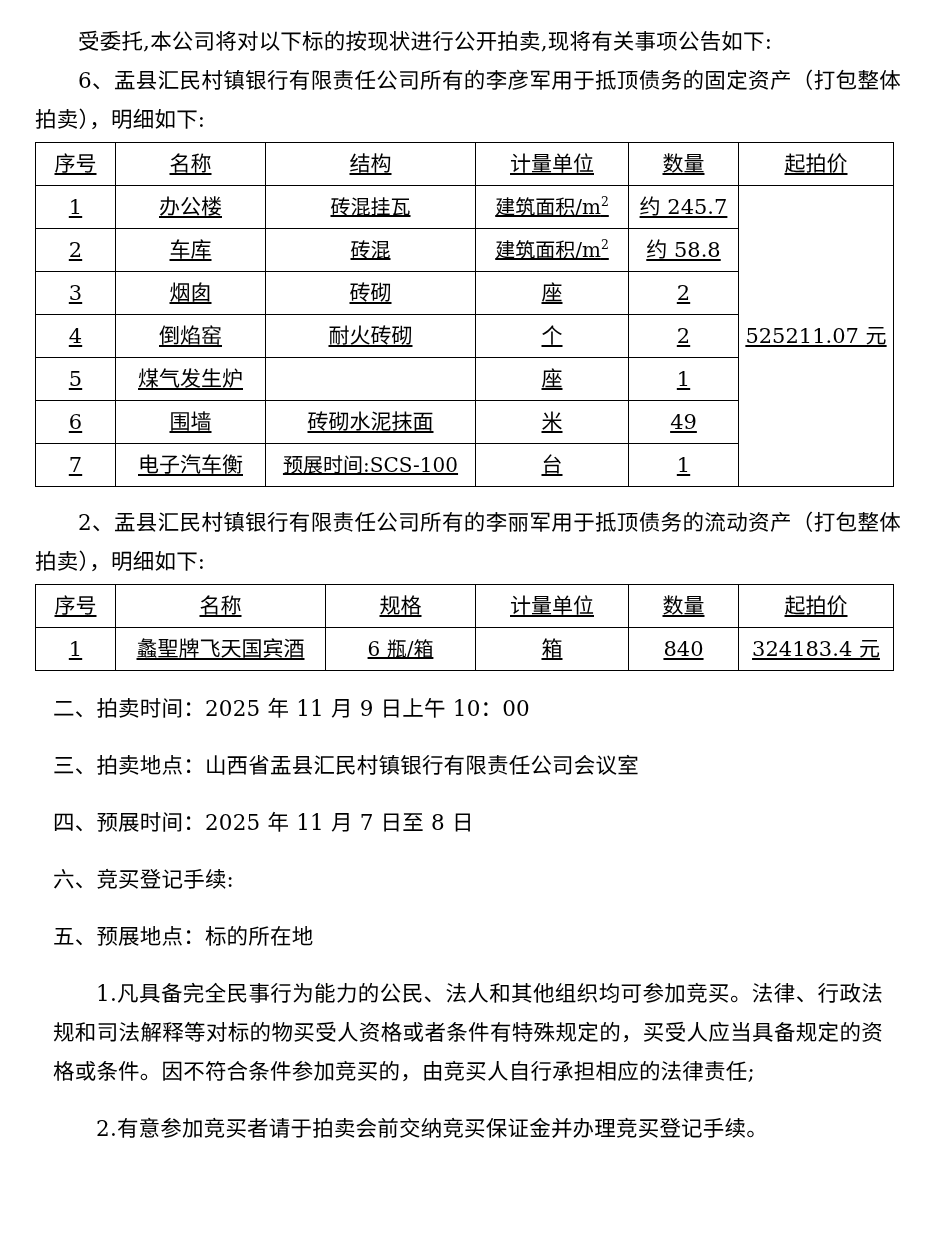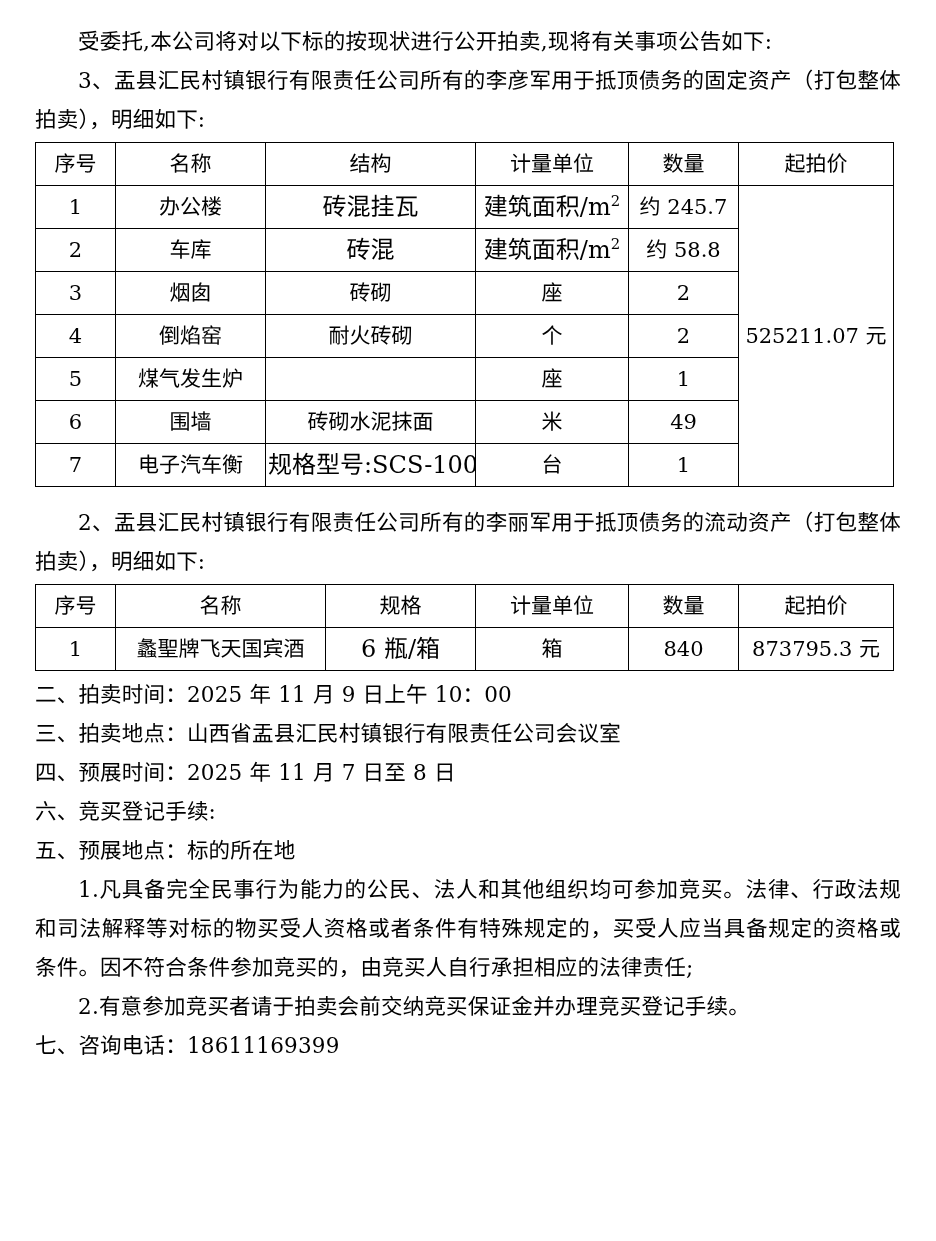--- a/index.html
+++ b/index.html
@@ -44,20 +44,21 @@
     margin-top: 16px;
   }
 
   
   table.doc-table {
     width: 858px;
     border-collapse: collapse;
     table-layout: fixed;
     font-size: 21px;
     margin: 3px 0 4px 0;
+    text-decoration: underline;
   }
   table.doc-table td,
   table.doc-table th {
     border: 1.6px solid #000000;
     text-align: center;
     vertical-align: middle;
     height: 42px;
     padding: 0 2px;
     font-weight: normal;
     line-height: 1.25;
@@ -67,21 +68,21 @@
   table.doc-table .num-cell,
   table.doc-table .qty-cell,
   table.doc-table .price-cell {
     font-family: "DejaVu Serif", "Liberation Serif", serif;
   }
   .price-merged {
     line-height: 1.55;
     white-space: normal;
   }
   .spec-cell {
-    font-size: 24px;
+    font-size: 20px;
   }
   sup.sq {
     font-size: 0.62em;
     vertical-align: super;
     line-height: 0;
   }
 
   
   .t1 col.c1 { width: 80px; }
   .t1 col.c2 { width: 150px; }
@@ -91,31 +92,31 @@
   .t1 col.c6 { width: 155px; }
 
   
   .t2 col.c1 { width: 80px; }
   .t2 col.c2 { width: 210px; }
   .t2 col.c3 { width: 150px; }
   .t2 col.c4 { width: 153px; }
   .t2 col.c5 { width: 110px; }
   .t2 col.c6 { width: 155px; }
 
-  .tail-list .para { margin: 0; }
+  .tail-list .para { margin: 18px; }
 </style>
 </head>
 <body>
 
 <div class="page">
 
   <p class="para indent first">受委托,本公司将对以下标的按现状进行公开拍卖,现将有关事项公告如下:</p>
 
 
-  <p class="para indent">3、盂县汇民村镇银行有限责任公司所有的李彦军用于抵顶债务的固定资产（打包整体拍卖），明细如下:</p>
+  <p class="para indent">6、盂县汇民村镇银行有限责任公司所有的李彦军用于抵顶债务的固定资产（打包整体拍卖），明细如下:</p>
 
   <table class="doc-table t1">
     <colgroup>
       <col class="c1">
         <col class="c2">
         <col class="c3">
         <col class="c4">
         <col class="c5">
         <col class="c6">
     </colgroup>
@@ -169,21 +170,21 @@
       <tr>
         <td class="num-cell">6</td>
         <td>围墙</td>
         <td>砖砌水泥抹面</td>
         <td><span>米</span><sup class="sq"></sup></td>
         <td class="qty-cell">49</td>
       </tr>
       <tr>
         <td class="num-cell">7</td>
         <td>电子汽车衡</td>
-        <td class="spec-cell">规格型号:SCS-100</td>
+        <td class="spec-cell">预展时间:SCS-100</td>
         <td><span>台</span><sup class="sq"></sup></td>
         <td class="qty-cell">1</td>
       </tr>
     </tbody>
   </table>
 
   <p class="para indent gap-above">2、盂县汇民村镇银行有限责任公司所有的李丽军用于抵顶债务的流动资产（打包整体拍卖），明细如下:</p>
 
   <table class="doc-table t2">
     <colgroup>
@@ -204,29 +205,28 @@
         <th>起拍价</th>
       </tr>
     </thead>
     <tbody>
       <tr>
         <td class="num-cell">1</td>
         <td>蠡聖牌飞天国宾酒</td>
         <td class="spec-cell">6 瓶/箱</td>
         <td>箱</td>
         <td class="qty-cell">840</td>
-        <td class="price-cell">873795.3 元</td>
+        <td class="price-cell">324183.4 元</td>
       </tr>
     </tbody>
   </table>
 
   <div class="tail-list">
     <p class="para">二、拍卖时间：2025 年 11 月 9 日上午 10：00</p>
     <p class="para">三、拍卖地点：山西省盂县汇民村镇银行有限责任公司会议室</p>
     <p class="para">四、预展时间：2025 年 11 月 7 日至 8 日</p>
     <p class="para">六、竞买登记手续:</p>
     <p class="para">五、预展地点：标的所在地</p>
     <p class="para indent">1.凡具备完全民事行为能力的公民、法人和其他组织均可参加竞买。法律、行政法规和司法解释等对标的物买受人资格或者条件有特殊规定的，买受人应当具备规定的资格或条件。因不符合条件参加竞买的，由竞买人自行承担相应的法律责任;</p>
     <p class="para indent">2.有意参加竞买者请于拍卖会前交纳竞买保证金并办理竞买登记手续。</p>
-    <p class="para">七、咨询电话：18611169399</p>
   </div>
 
 </div>
 
 </body></html>

